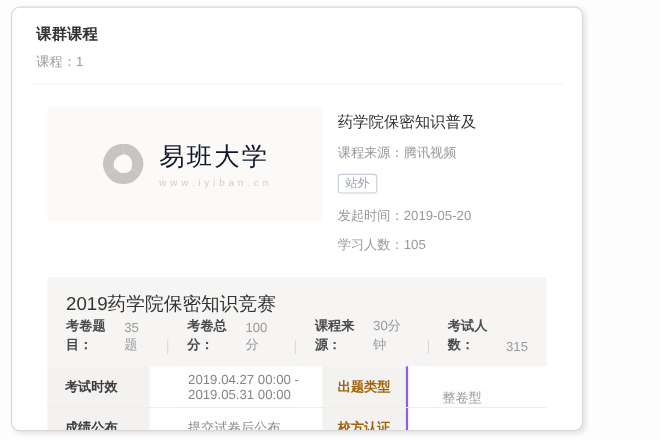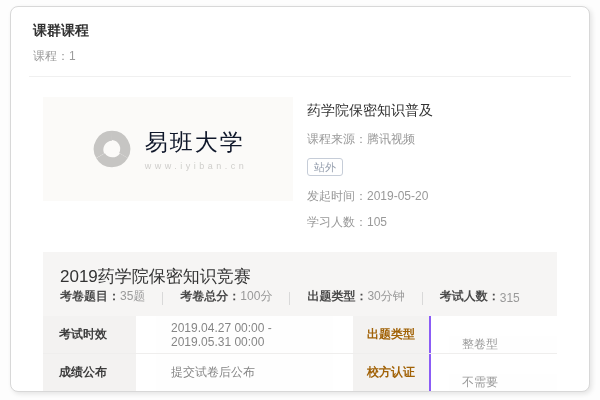--- a/index.html
+++ b/index.html
@@ -1,18 +1,18 @@
 <!DOCTYPE html>
 <html><head>
 <meta charset="utf-8">
 <style>
   * { box-sizing: border-box; margin: 0; padding: 0; }
   html,body { width:600px; height:400px; overflow:hidden;
     font-family:"Liberation Sans","DejaVu Sans",sans-serif; background:#fdfdfd; }
-  .card { position:absolute; left:10px; top:6px; width:580px; height:386px;
+  .card { position:absolute; left:10px; top:6px; width:520px; height:386px;
     background:#fff; border:1px solid #d8d8d8; border-radius:8px;
     box-shadow:2px 2px 5px rgba(0,0,0,.10); overflow:hidden; }
   .card-inner { padding:0 18px; }
 
   .hdr { padding:15px 4px 11px; border-bottom:1px solid #f0f0f0; }
   .hdr-title { font-size:14px; font-weight:bold; color:#333; }
   .hdr-sub { margin-top:8px; font-size:12px; color:#9b9b9b; }
 
   .course { display:flex; margin:20px 14px 12px; }
   .thumb { width:250px; height:104px; background:#fbfaf8; flex:none;
@@ -85,21 +85,21 @@
     <div class="exam">
       <div class="exam-head">
         <div class="exam-title">2019药学院保密知识竞赛</div>
         <div class="stats">
           <span class="stat-l">考卷题目：</span>
             <span class="stat-v">35题</span>
           <span class="sep"></span>
           <span class="stat-l">考卷总分：</span>
             <span class="stat-v">100分</span>
           <span class="sep"></span>
-          <span class="stat-l">出题类型：</span>
+          <span class="stat-l">课程来源：</span>
             <span class="stat-v">30分钟</span>
           <span class="sep"></span>
           <span class="stat-l">考试人数：</span>
             <span class="stat-v">315</span>
         </div>
       </div>
 
       <div>
         <div class="trow">
           <div class="lcell">考试时效</div>

